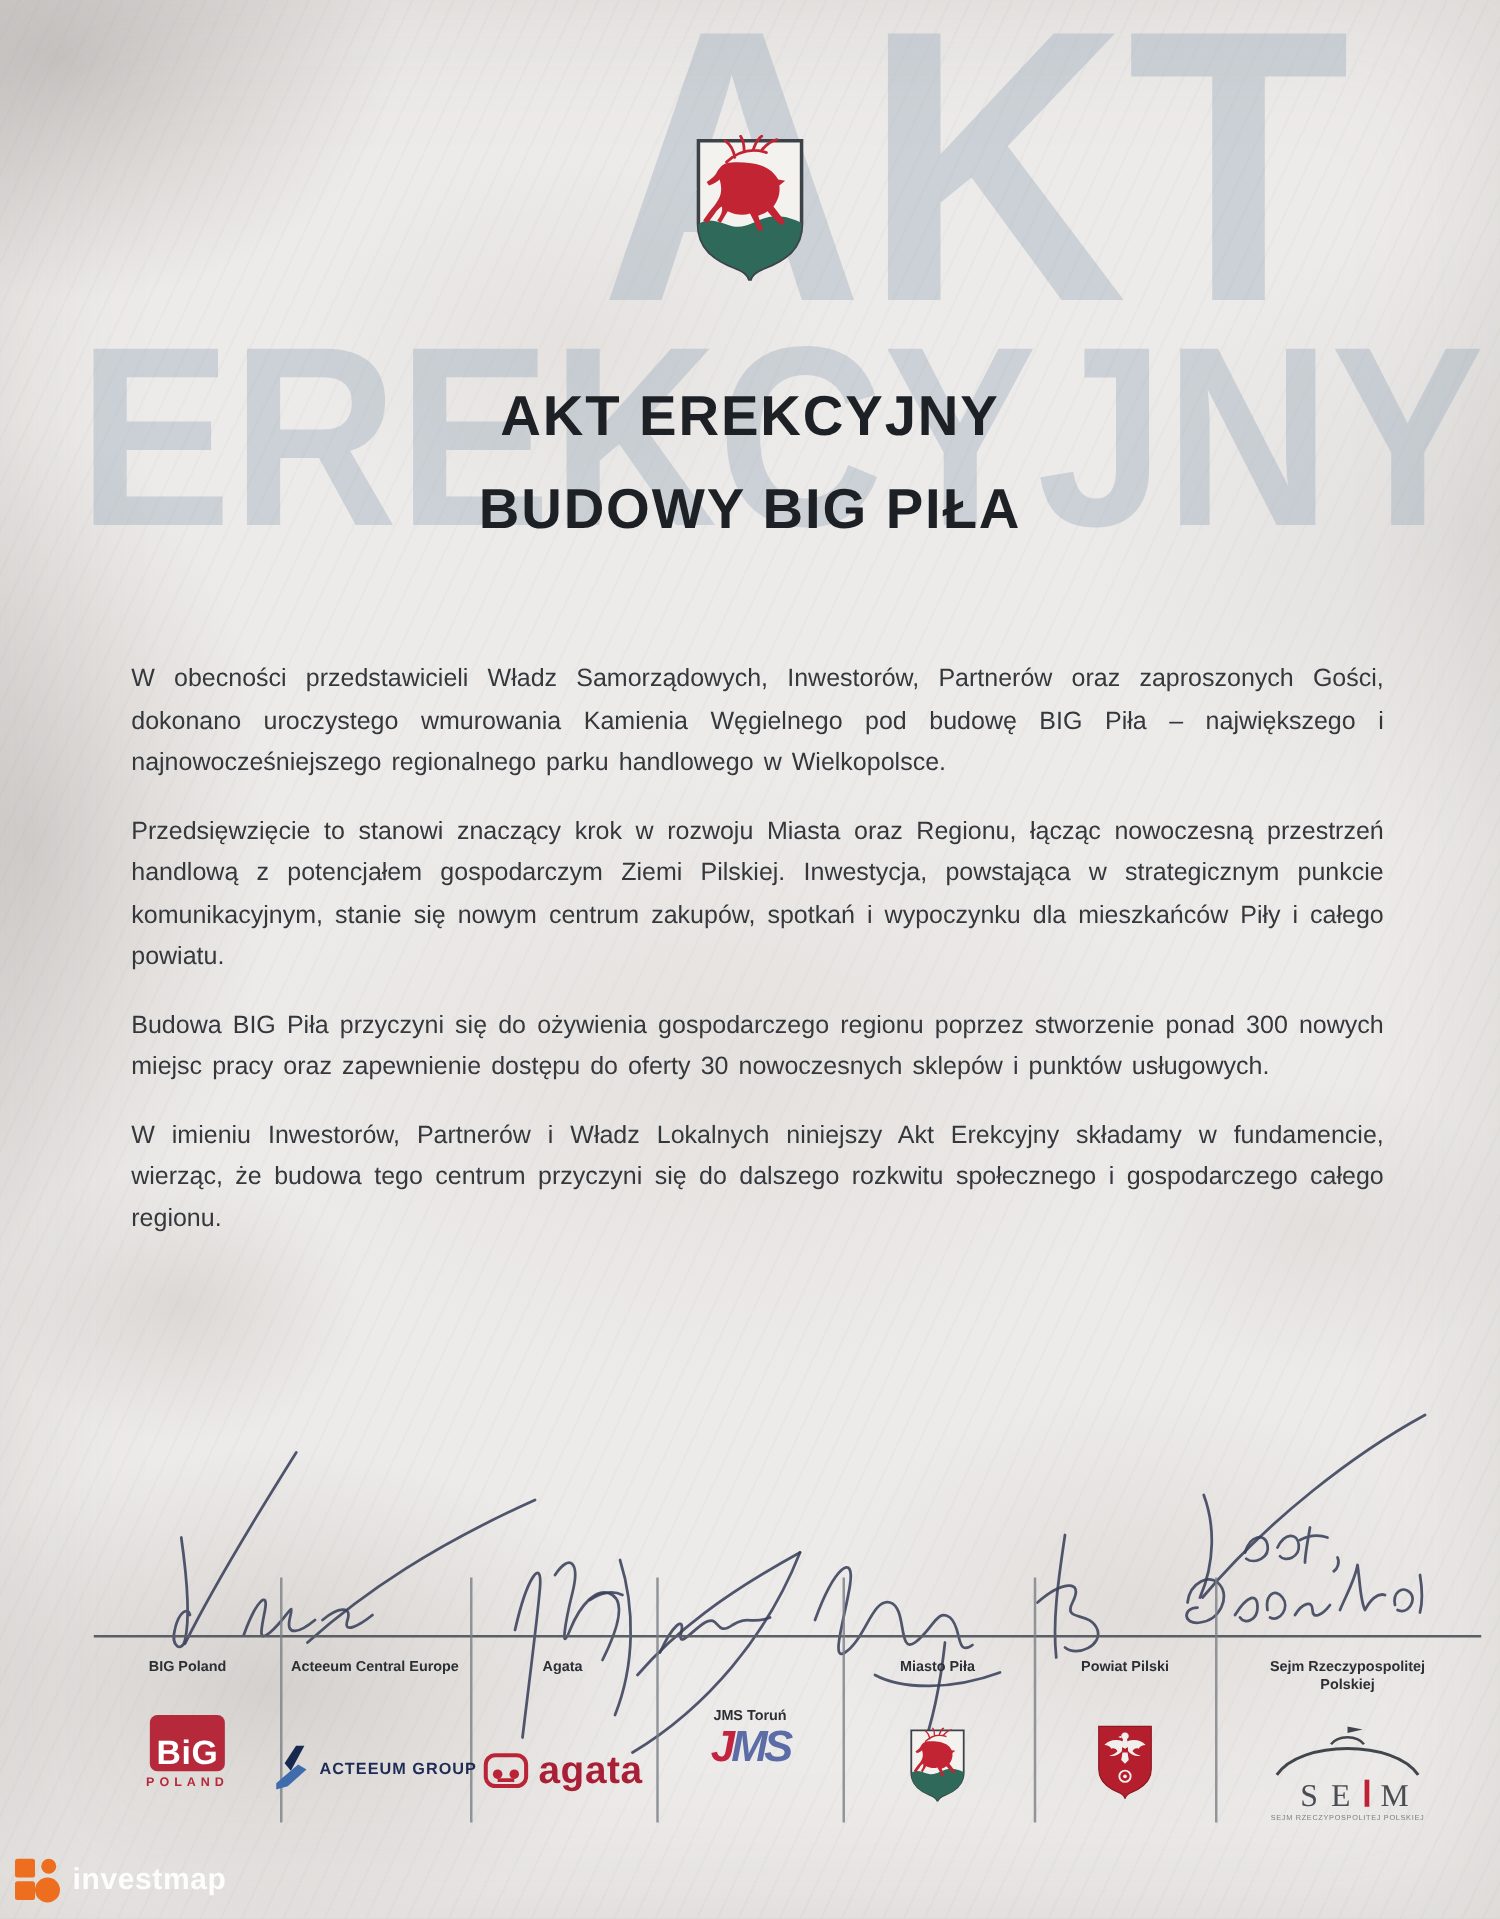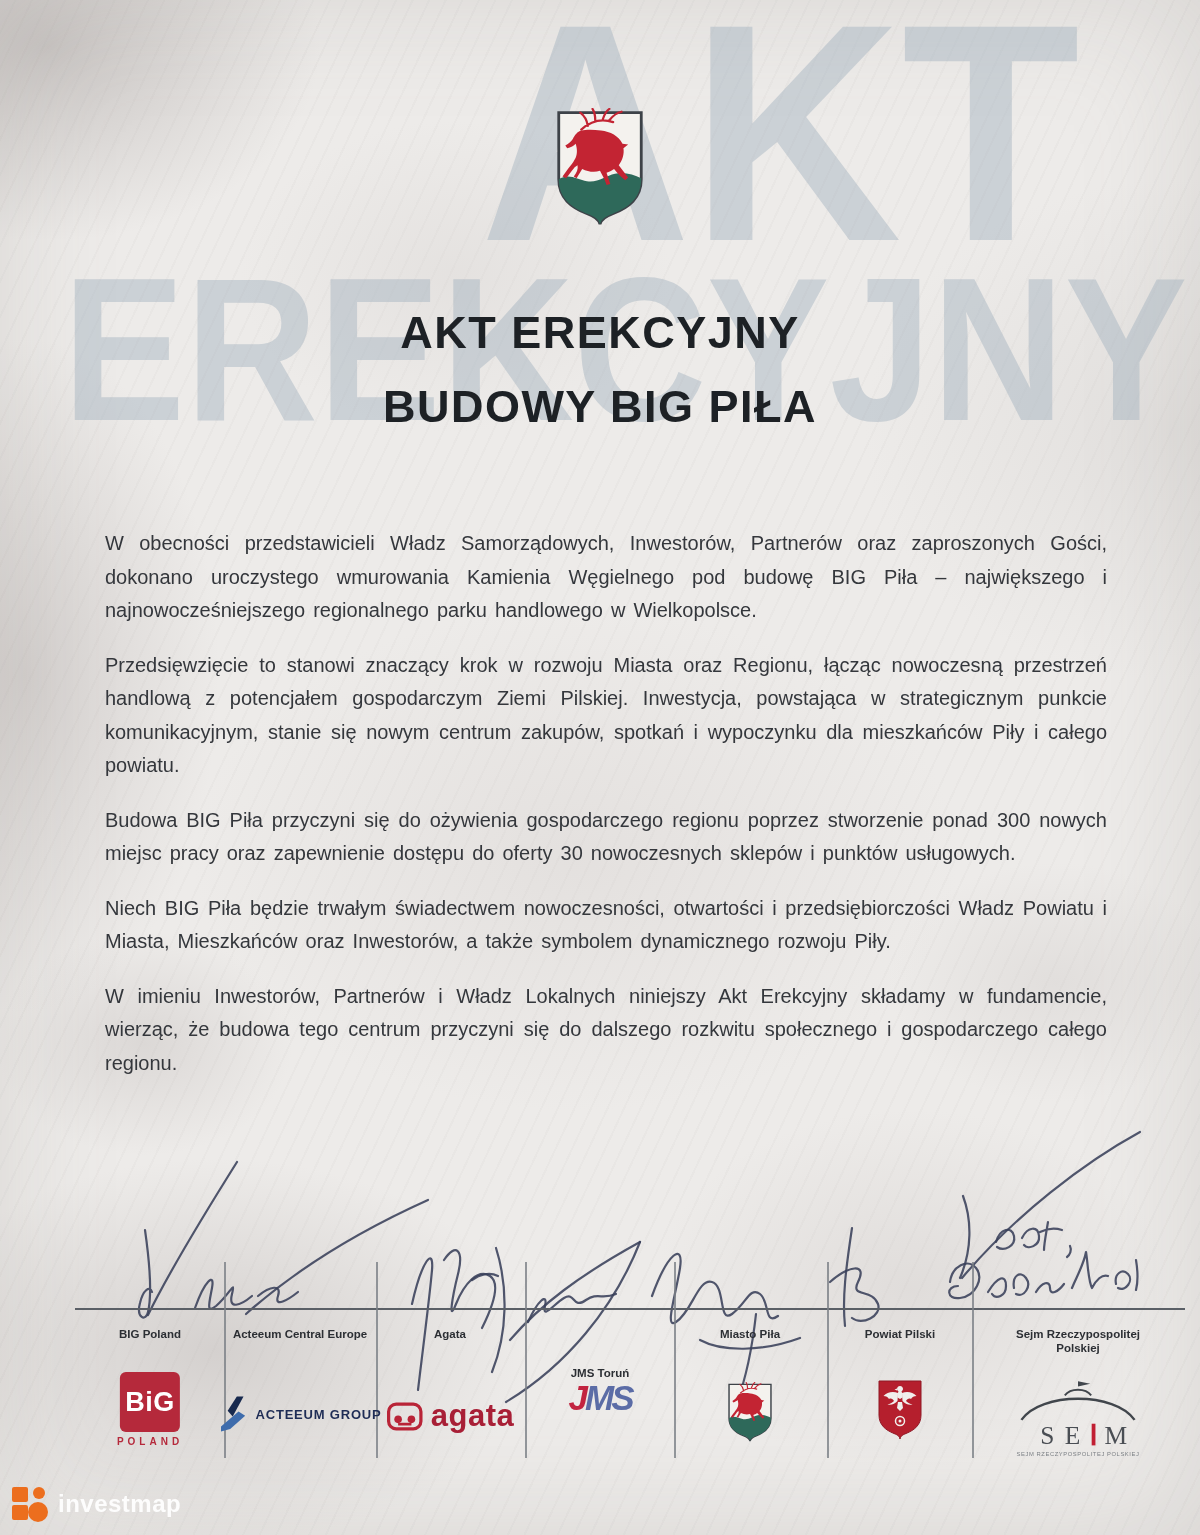--- a/index.html
+++ b/index.html
@@ -28,21 +28,21 @@
   .body-text p{margin:0 0 21px 0;font-size:20px;line-height:33.5px;text-align:justify;
     color:#34373c;word-spacing:2.5px;}
   .crest-top{position:absolute;left:553px;top:108px;}
   .sig-svg{position:absolute;left:0;top:1100px;}
   .sig-svg path{fill:none;stroke:#39405a;stroke-width:2.2;stroke-linecap:round;stroke-linejoin:round;opacity:.88;}
   .hline{position:absolute;left:75px;top:1308px;width:1110px;height:2px;background:#5a5f66;}
   .vline{position:absolute;top:1262px;width:2px;height:196px;background:#7a7f86;opacity:.8;}
   .col-label{position:absolute;top:1327px;transform:translateX(-50%);width:165px;
     font-size:11.5px;font-weight:700;color:#2c2f34;text-align:center;line-height:14px;}
   .logo{position:absolute;transform:translateX(-50%);text-align:center;}
-  .big-square{width:60px;height:60px;margin:0 auto;background:#b5293b;border-radius:6px;
+  .big-square{width:60px;height:45px;margin:0 auto;background:#b5293b;border-radius:6px;
     color:#fff;font-weight:800;font-size:27px;line-height:60px;letter-spacing:.5px;}
   .big-sub{margin-top:4px;color:#b5293b;font-weight:700;font-size:10px;letter-spacing:4px;}
   .row-logo{display:flex;align-items:center;gap:7px;justify-content:center;}
   .acteeum-text{font-size:13px;font-weight:800;color:#1e2c55;letter-spacing:.8px;}
   .agata-text{font-size:31px;font-weight:700;color:#a81f36;letter-spacing:.5px;}
   .jms-text{font-size:35px;font-weight:800;font-style:italic;letter-spacing:-3px;}
   .jms-j{color:#c22440;}
   .jms-ms{color:#5b6ca6;}
   .investmap{position:absolute;left:10px;top:1484px;display:flex;align-items:center;gap:8px;}
   .investmap-text{font-size:24px;font-weight:700;color:rgba(255,255,255,.92);letter-spacing:.5px;}
@@ -70,21 +70,20 @@
 
   <div class="title">
     <div>AKT EREKCYJNY</div>
     <div>BUDOWY BIG PIŁA</div>
   </div>
 
   <div class="body-text">
     <p>W obecności przedstawicieli Władz Samorządowych, Inwestorów, Partnerów oraz zaproszonych Gości, dokonano uroczystego wmurowania Kamienia Węgielnego pod budowę BIG Piła – największego i najnowocześniejszego regionalnego parku handlowego w Wielkopolsce.</p>
     <p>Przedsięwzięcie to stanowi znaczący krok w rozwoju Miasta oraz Regionu, łącząc nowoczesną przestrzeń handlową z potencjałem gospodarczym Ziemi Pilskiej. Inwestycja, powstająca w strategicznym punkcie komunikacyjnym, stanie się nowym centrum zakupów, spotkań i wypoczynku dla mieszkańców Piły i całego powiatu.</p>
     <p>Budowa BIG Piła przyczyni się do ożywienia gospodarczego regionu poprzez stworzenie ponad 300 nowych miejsc pracy oraz zapewnienie dostępu do oferty 30 nowoczesnych sklepów i punktów usługowych.</p>
-    <p>Niech BIG Piła będzie trwałym świadectwem nowoczesności, otwartości i przedsiębiorczości Władz Powiatu i Miasta, Mieszkańców oraz Inwestorów, a także symbolem dynamicznego rozwoju Piły.</p>
     <p>W imieniu Inwestorów, Partnerów i Władz Lokalnych niniejszy Akt Erekcyjny składamy w fundamencie, wierząc, że budowa tego centrum przyczyni się do dalszego rozkwitu społecznego i gospodarczego całego regionu.</p>
   </div>
 
   <svg class="sig-svg" width="1200" height="435" viewBox="0 0 1200 435">
     <g>
       <path d="M237,62 C210,105 170,170 148,215"></path>
       <path d="M145,130 C150,165 152,195 148,212 C146,222 136,218 140,203 C143,190 150,185 152,192"></path>
     </g>
     <g>
       <path d="M195,208 C205,180 215,172 212,188 C209,204 206,214 216,206 C230,194 236,178 232,194 C228,210 240,206 252,196"></path>

